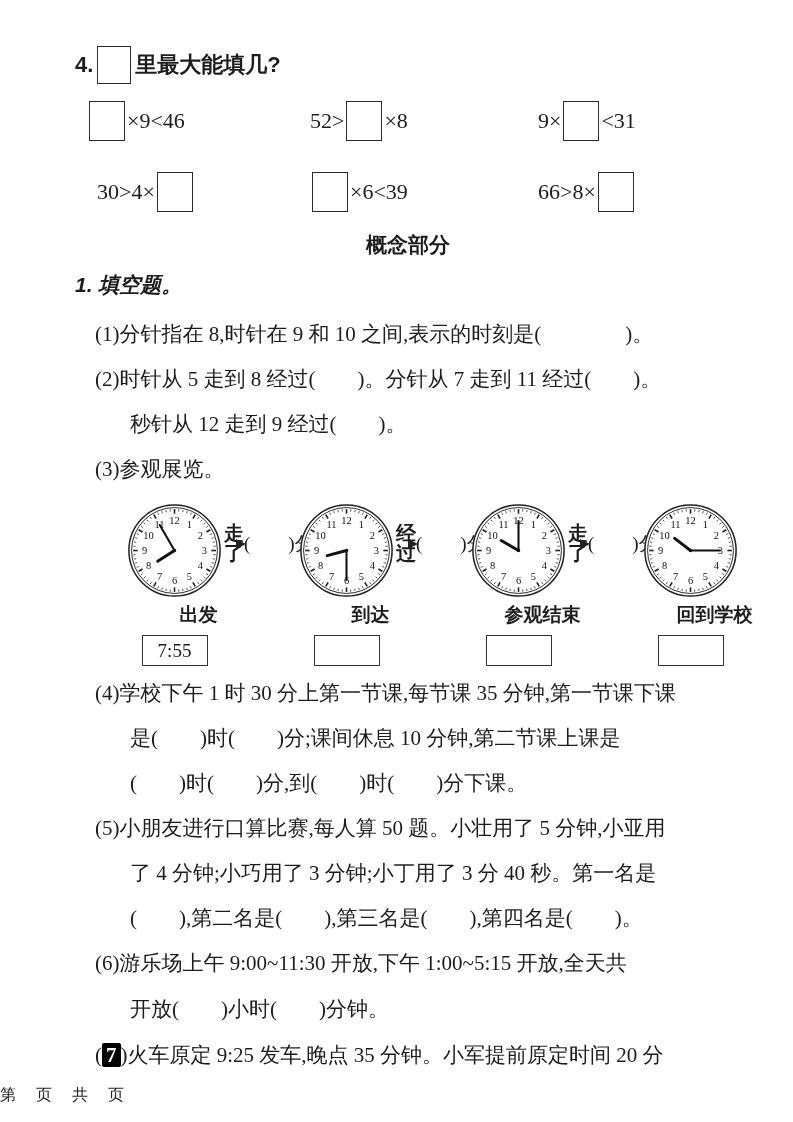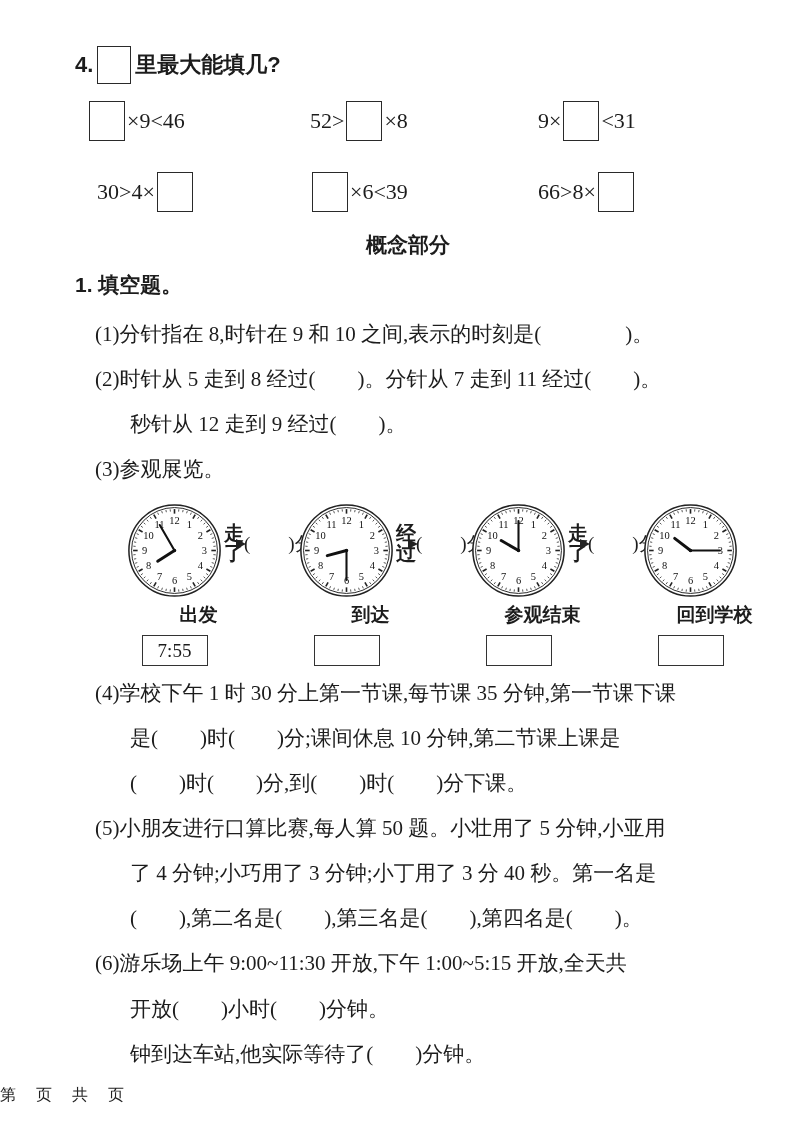--- a/index.html
+++ b/index.html
@@ -32,21 +32,21 @@
   .eq { display:flex; align-items:center; gap:2px; white-space:nowrap; height:46px; }
   .eq.shift { padding-left:10px; }
 
   
   .section-title {
     text-align:center; font-family:"Liberation Sans","DejaVu Sans",sans-serif;
     font-weight:700; font-size:21px; margin:16px 0 12px;
   }
   .q1-title {
     font-family:"Liberation Sans","DejaVu Sans",sans-serif;
-    font-weight:700; font-size:21px; margin:0 0 24px;
+    font-weight:700; font-size:21px; margin:0 0 24px;font-style:italic;
   }
 
   
   .qline { font-size:21px; line-height:1.05; margin:0 0 23px; padding-left:20px; white-space:nowrap; }
   .qline.cont { padding-left:55px; }
   .inv7 {
     display:inline-block; background:#000; color:#fff;
     padding:0 4px; font-weight:700; border-radius:2px; line-height:1.15;
   }
 
@@ -487,17 +487,19 @@
   <div class="qline cont">是(　　)时(　　)分;课间休息 10 分钟,第二节课上课是</div>
   <div class="qline cont">(　　)时(　　)分,到(　　)时(　　)分下课。</div>
 
   <div class="qline">(5)小朋友进行口算比赛,每人算 50 题。小壮用了 5 分钟,小亚用</div>
   <div class="qline cont">了 4 分钟;小巧用了 3 分钟;小丁用了 3 分 40 秒。第一名是</div>
   <div class="qline cont">(　　),第二名是(　　),第三名是(　　),第四名是(　　)。</div>
 
   <div class="qline">(6)游乐场上午 9:00~11:30 开放,下午 1:00~5:15 开放,全天共</div>
   <div class="qline cont">开放(　　)小时(　　)分钟。</div>
 
-  <div class="qline cont">钟到达车站,他实际等待了(　　)分钟。</div>
+  <div class="qline">
+    <span>(</span><span class="inv7">7</span><span>)火车原定 9:25 发车,晚点 35 分钟。小军提前原定时间 20 分</span>
+  </div>
 
 </div>
 
 <div class="footer">第 页 共 页</div>
 
 </body></html>

